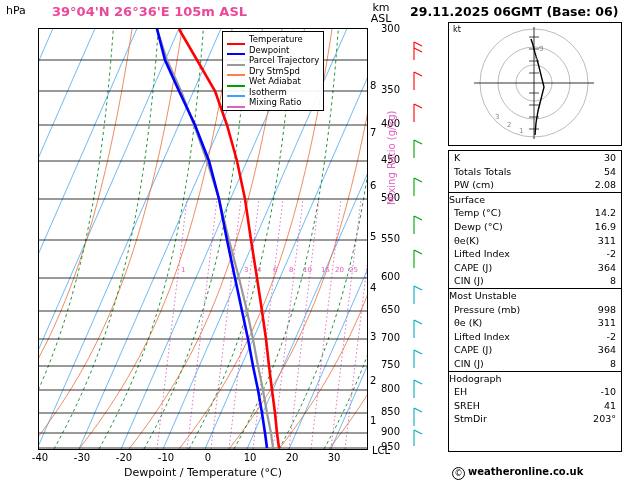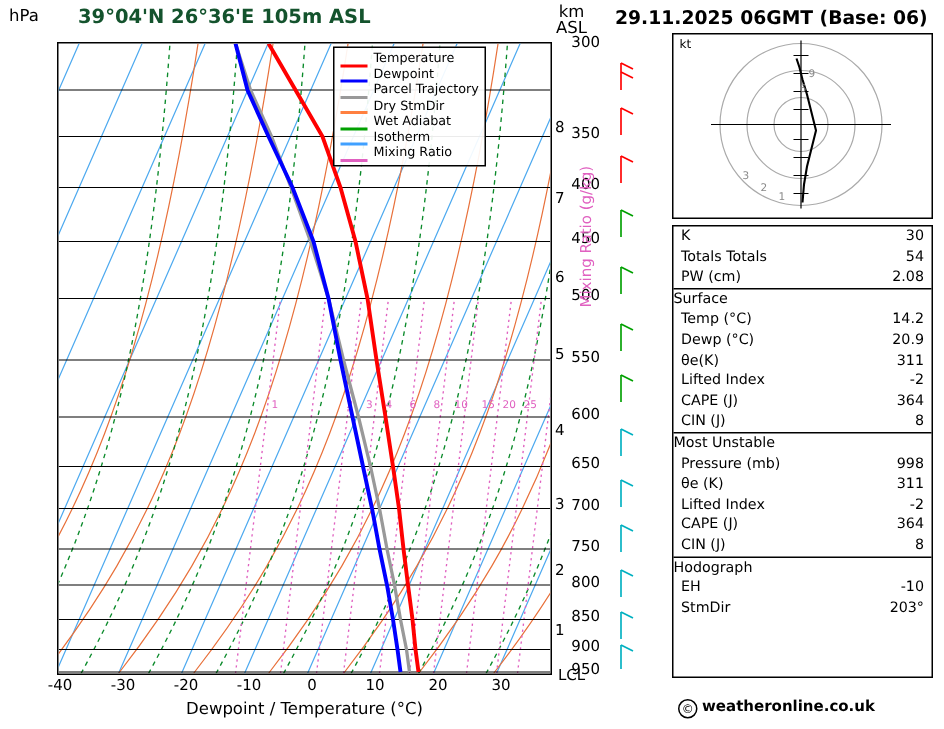--- a/index.html
+++ b/index.html
@@ -1,21 +1,21 @@
 <!DOCTYPE html>
 <html><head>
 <meta charset="utf-8">
 <style>
   html,body{margin:0;padding:0;}
   body{width:629px;height:486px;background:#ffffff;font-family:"DejaVu Sans",sans-serif;overflow:hidden;position:relative;}
   .abs{position:absolute;}
   
   #skewt-panel{left:0;top:0;width:400px;height:368px;}
   #hpa-label{left:6px;top:4px;font-size:11px;color:#000;}
-  #station-title{left:52px;top:4px;font-size:13px;color:#14532d;font-weight:bold;}
+  #station-title{left:52px;top:4px;font-size:13px;color:#ec4899;font-weight:bold;}
   #km-label{left:368px;top:2px;font-size:11px;color:#000;text-align:center;width:26px;line-height:11px;}
   #plot{left:38px;top:28px;width:330px;height:422px;border:1px solid #000;box-sizing:border-box;overflow:hidden;background:#fff;}
   .ytick{position:absolute;right:0;width:34px;text-align:right;font-size:10px;color:#000;transform:translateY(-6px);}
   .xtick{position:absolute;top:452px;font-size:10px;color:#000;text-align:center;width:36px;transform:translateX(-18px);}
   #xaxis-title{left:38px;top:466px;width:330px;text-align:center;font-size:11px;color:#000;}
   .rtick{position:absolute;left:370px;font-size:10px;color:#000;transform:translateY(-6px);}
   #mixing-label{left:386px;top:205px;font-size:10px;color:#e060c0;transform:rotate(-90deg);transform-origin:left top;white-space:nowrap;}
   
   #legend{left:222px;top:31px;background:rgba(255,255,255,0.92);border:1px solid #000;padding:2px 4px;font-size:8.5px;line-height:10.5px;}
   #legend div{display:flex;align-items:flex-end;white-space:nowrap;}
@@ -179,21 +179,21 @@
     <div>
         <i style="border-top-color:#0000ff"></i>
         <span>Dewpoint</span>
       </div>
     <div>
         <i style="border-top-color:#999999"></i>
         <span>Parcel Trajectory</span>
       </div>
     <div>
         <i style="border-top-color:#ff8040"></i>
-        <span>Dry StmDir</span>
+        <span>Dry StmSpd</span>
       </div>
     <div>
         <i style="border-top-color:#00a000"></i>
         <span>Wet Adiabat</span>
       </div>
     <div>
         <i style="border-top-color:#40a0ff"></i>
         <span>Isotherm</span>
       </div>
     <div>
@@ -292,21 +292,21 @@
       <span>2.08</span>
     </div>
 
   <div class="thead tsep">Surface</div>
   <div class="trow">
       <span>Temp (°C)</span>
       <span>14.2</span>
     </div>
   <div class="trow">
       <span>Dewp (°C)</span>
-      <span>20.9</span>
+      <span>16.9</span>
     </div>
   <div class="trow">
       <span>θe(K)</span>
       <span>311</span>
     </div>
   <div class="trow">
       <span>Lifted Index</span>
       <span>-2</span>
     </div>
   <div class="trow">
@@ -337,20 +337,24 @@
     </div>
   <div class="trow">
       <span>CIN (J)</span>
       <span>8</span>
     </div>
 
   <div class="thead tsep">Hodograph</div>
   <div class="trow">
       <span>EH</span>
       <span>-10</span>
+    </div>
+  <div class="trow">
+      <span>SREH</span>
+      <span>41</span>
     </div>
   <div class="trow">
       <span>StmDir</span>
       <span>203°</span>
     </div>
 </div>
 
 <div class="abs" id="copyright">
   <span class="cmark">©</span><b>weatheronline.co.uk</b>
 </div>

